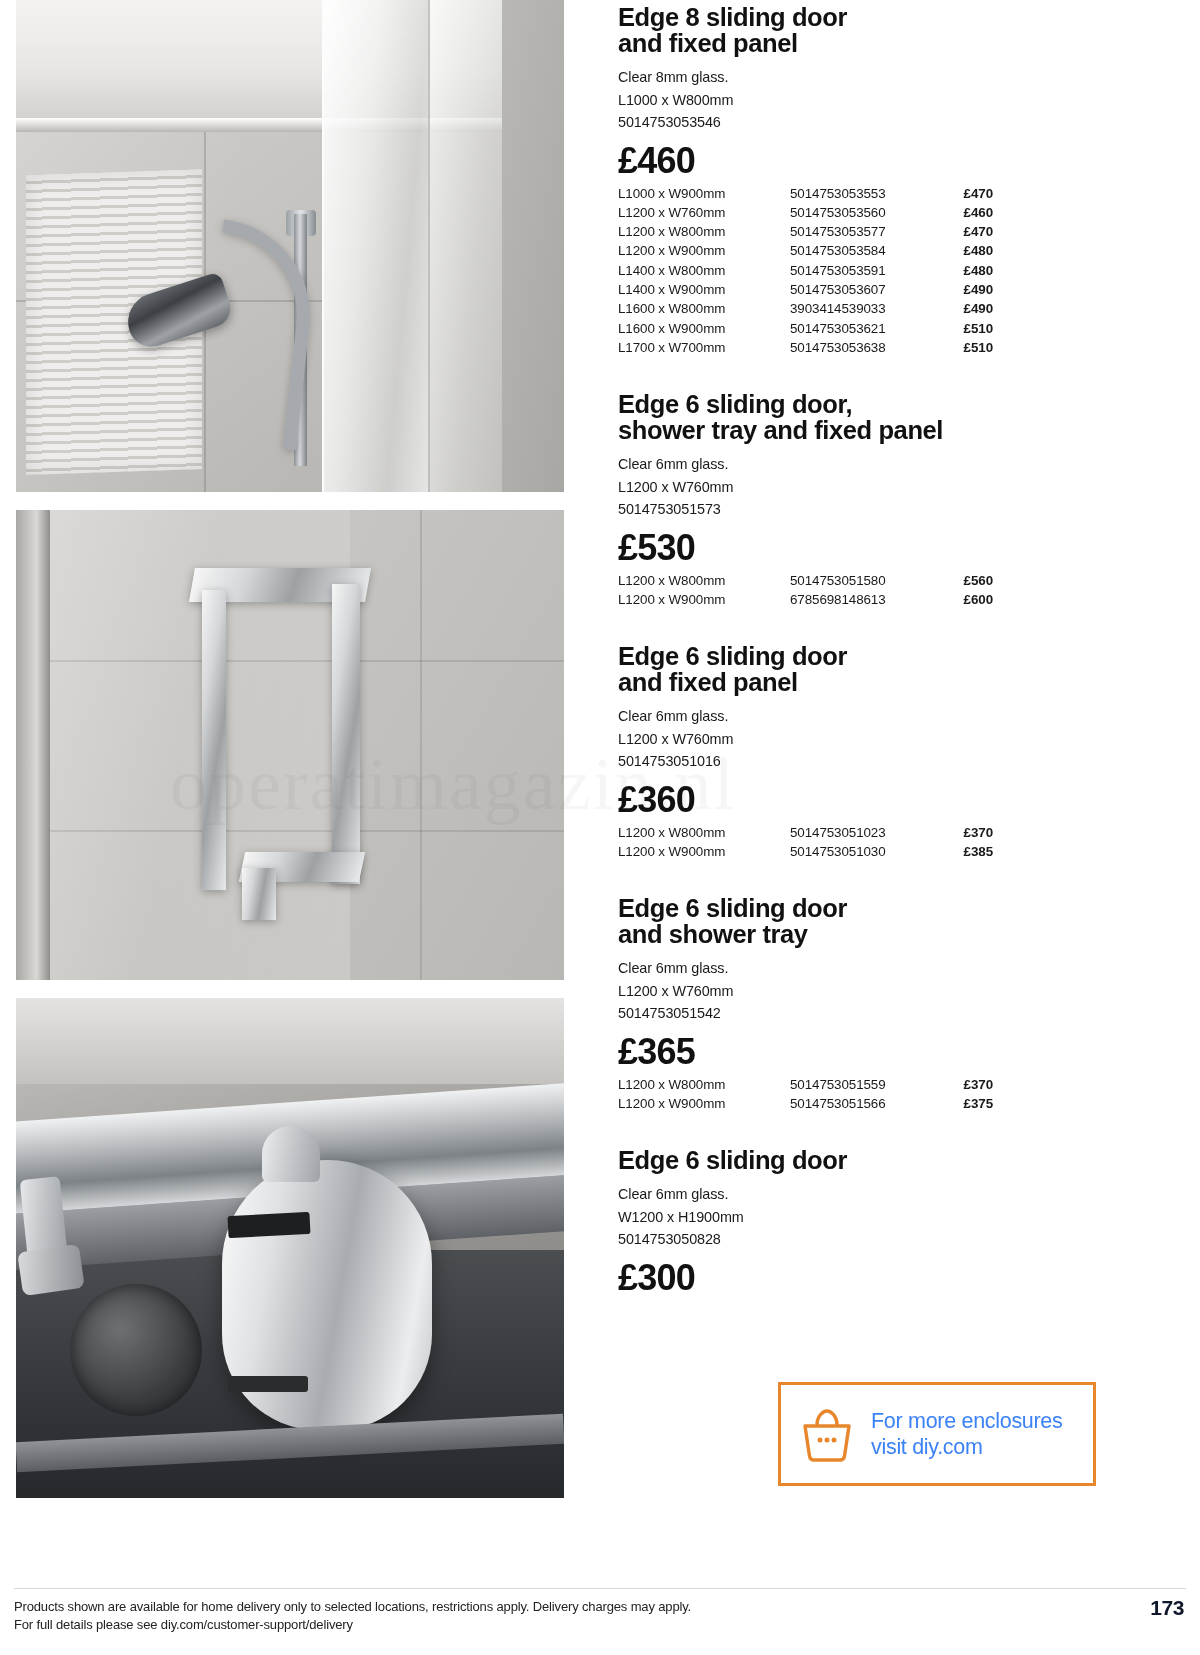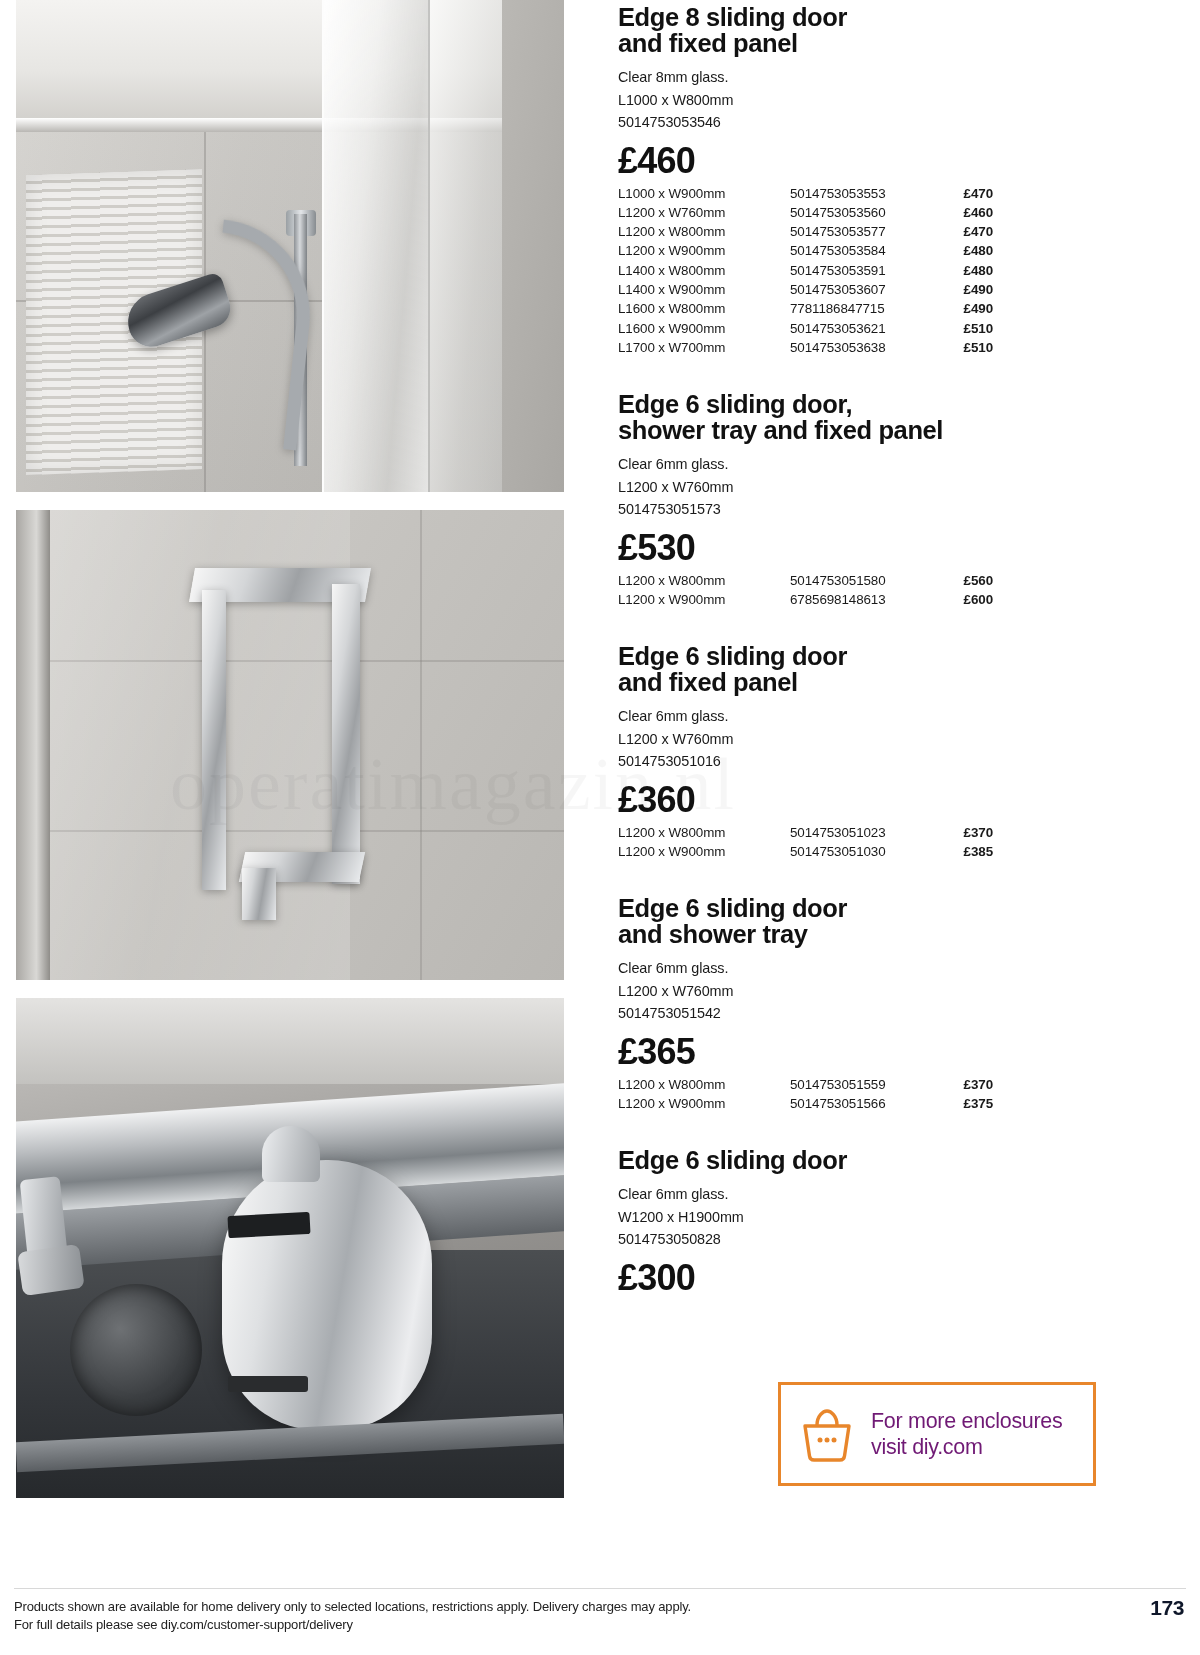--- a/index.html
+++ b/index.html
@@ -281,21 +281,21 @@
     background: #ffffff;
     display: flex;
     align-items: center;
     padding-left: 18px;
   }
   .promo-icon { width: 56px; height: 58px; flex: 0 0 56px; }
   .promo-text {
     margin-left: 16px;
     font-size: 21.5px;
     line-height: 26px;
-    color: #701a75;
+    color: #3b82f6;
     letter-spacing: -0.3px;
   }
   .promo-text .strong { font-weight: 400; }
 
   
   .footer-rule {
     position: absolute;
     left: 14px; top: 1588px;
     width: 1172px; height: 1px;
     background: #d8d8d8;
@@ -425,21 +425,21 @@
             <td class="v-code">5014753053591</td>
             <td class="v-price">£480</td>
           </tr>
           <tr>
             <td class="v-size">L1400 x W900mm</td>
             <td class="v-code">5014753053607</td>
             <td class="v-price">£490</td>
           </tr>
           <tr>
             <td class="v-size">L1600 x W800mm</td>
-            <td class="v-code">7781186847715</td>
+            <td class="v-code">3903414539033</td>
             <td class="v-price">£490</td>
           </tr>
           <tr>
             <td class="v-size">L1600 x W900mm</td>
             <td class="v-code">5014753053621</td>
             <td class="v-price">£510</td>
           </tr>
           <tr>
             <td class="v-size">L1700 x W700mm</td>
             <td class="v-code">5014753053638</td>

